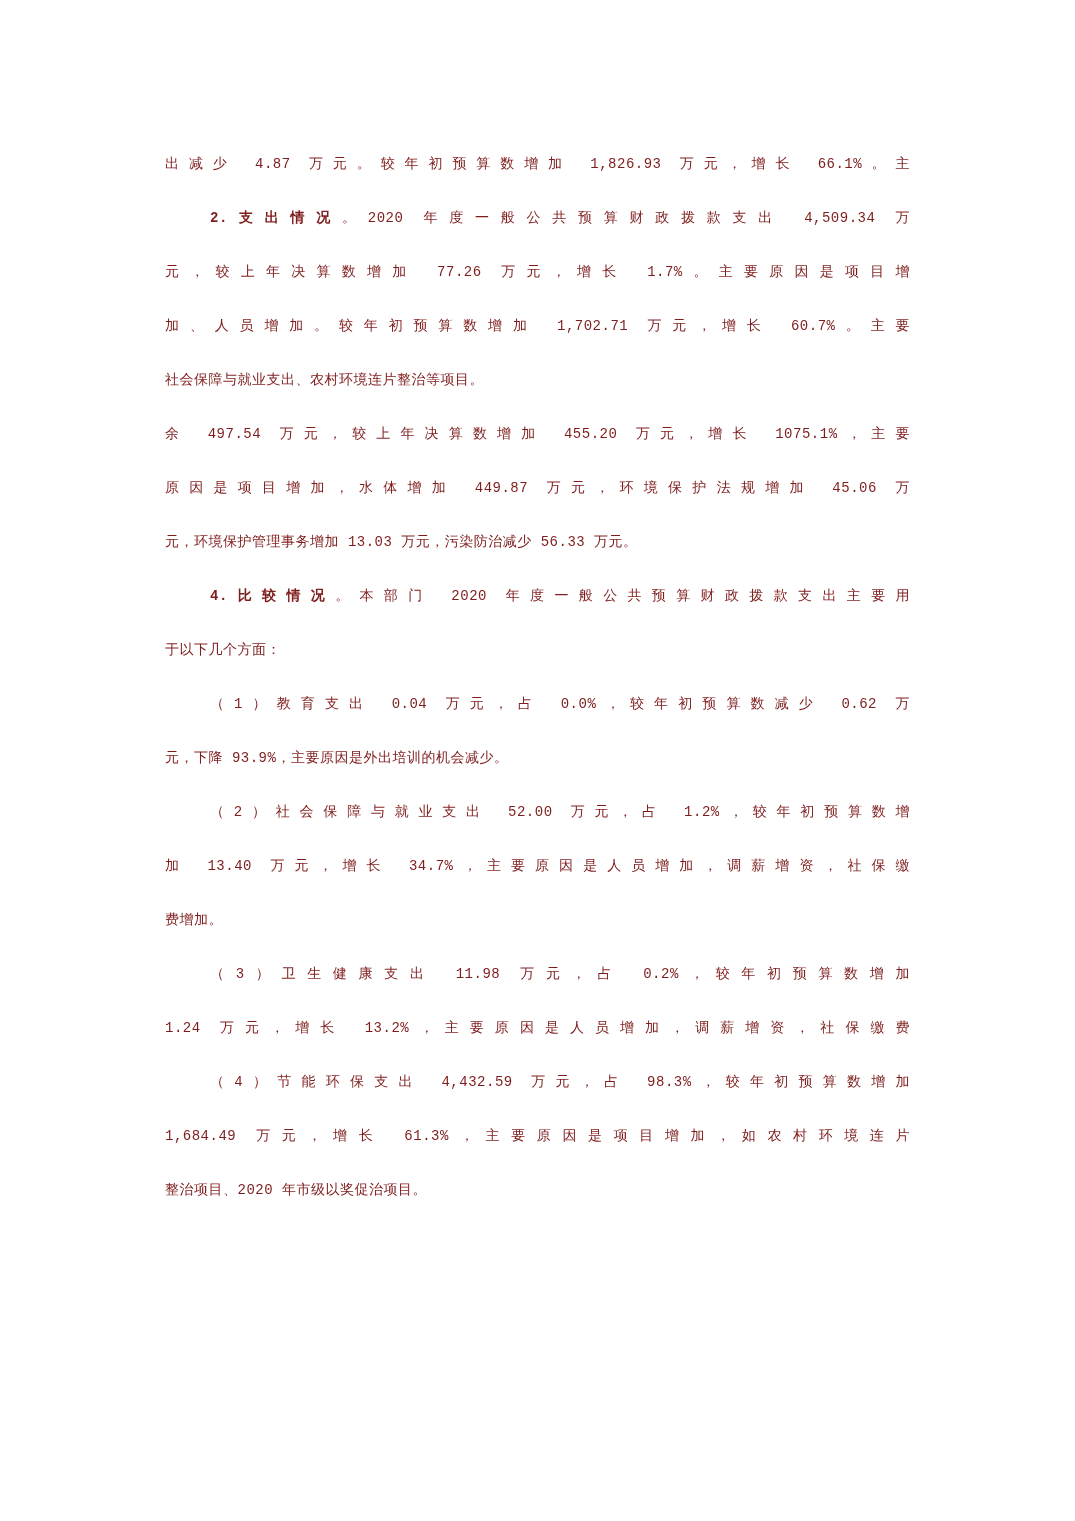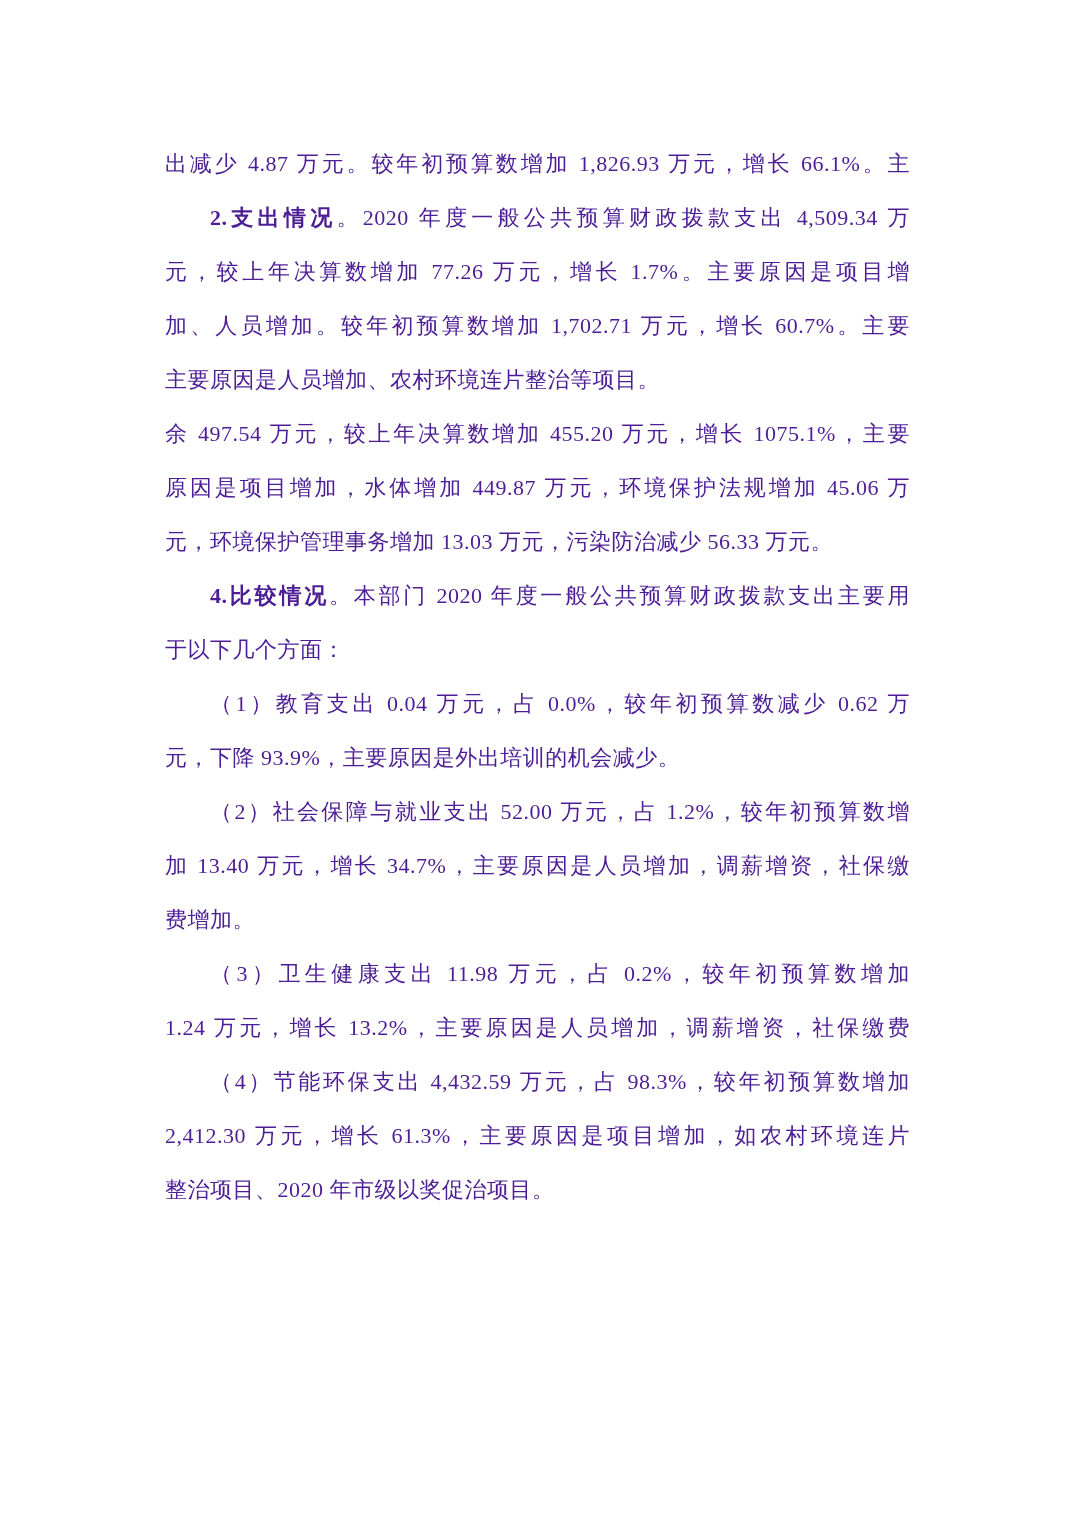--- a/index.html
+++ b/index.html
@@ -11,24 +11,25 @@
   .page {
     position: relative;
     width: 1075px; height: 1521px;
     background: #ffffff;
     overflow: hidden;
   }
   .textblock {
     position: absolute;
     left: 165px; top: 137px;
     width: 745px;
-    font-size: 22px;
+    font-size: 14px;
     line-height: 54px;
-    color: #4c1d95;
+    color: #7f1d1d;
     letter-spacing: 0.5px;
+    font-family: Liberation Mono, monospace;
   }
   .line {
     width: 745px;
     height: 54px;
     white-space: normal;
   }
   .line.j {
     text-align: justify;
     text-align-last: justify;
   }
@@ -39,30 +40,30 @@
 </style>
 </head>
 <body>
 
 <div class="page">
   <div class="textblock" id="textblock">
       <div class="line j"><span>出减少 4.87 万元。较年初预算数增加 1,826.93 万元，增长 66.1%。主</span></div>
       <div class="line j ind"><span class="bold">2.支出情况</span><span>。2020 年度一般公共预算财政拨款支出 4,509.34 万</span></div>
       <div class="line j"><span>元，较上年决算数增加 77.26 万元，增长 1.7%。主要原因是项目增</span></div>
       <div class="line j"><span>加、人员增加。较年初预算数增加 1,702.71 万元，增长 60.7%。主要</span></div>
-      <div class="line"><span>主要原因是人员增加、农村环境连片整治等项目。</span></div>
+      <div class="line"><span>社会保障与就业支出、农村环境连片整治等项目。</span></div>
       <div class="line j"><span>余 497.54 万元，较上年决算数增加 455.20 万元，增长 1075.1%，主要</span></div>
       <div class="line j"><span>原因是项目增加，水体增加 449.87 万元，环境保护法规增加 45.06 万</span></div>
       <div class="line"><span>元，环境保护管理事务增加 13.03 万元，污染防治减少 56.33 万元。</span></div>
       <div class="line j ind"><span class="bold">4.比较情况</span><span>。本部门 2020 年度一般公共预算财政拨款支出主要用</span></div>
       <div class="line"><span>于以下几个方面：</span></div>
       <div class="line j ind"><span>（1）教育支出 0.04 万元，占 0.0%，较年初预算数减少 0.62 万</span></div>
       <div class="line"><span>元，下降 93.9%，主要原因是外出培训的机会减少。</span></div>
       <div class="line j ind"><span>（2）社会保障与就业支出 52.00 万元，占 1.2%，较年初预算数增</span></div>
       <div class="line j"><span>加 13.40 万元，增长 34.7%，主要原因是人员增加，调薪增资，社保缴</span></div>
       <div class="line"><span>费增加。</span></div>
       <div class="line j ind"><span>（3）卫生健康支出 11.98 万元，占 0.2%，较年初预算数增加</span></div>
       <div class="line j"><span>1.24 万元，增长 13.2%，主要原因是人员增加，调薪增资，社保缴费</span></div>
       <div class="line j ind"><span>（4）节能环保支出 4,432.59 万元，占 98.3%，较年初预算数增加</span></div>
-      <div class="line j"><span>2,412.30 万元，增长 61.3%，主要原因是项目增加，如农村环境连片</span></div>
+      <div class="line j"><span>1,684.49 万元，增长 61.3%，主要原因是项目增加，如农村环境连片</span></div>
       <div class="line"><span>整治项目、2020 年市级以奖促治项目。</span></div>
     </div>
 </div>
 
 </body></html>

